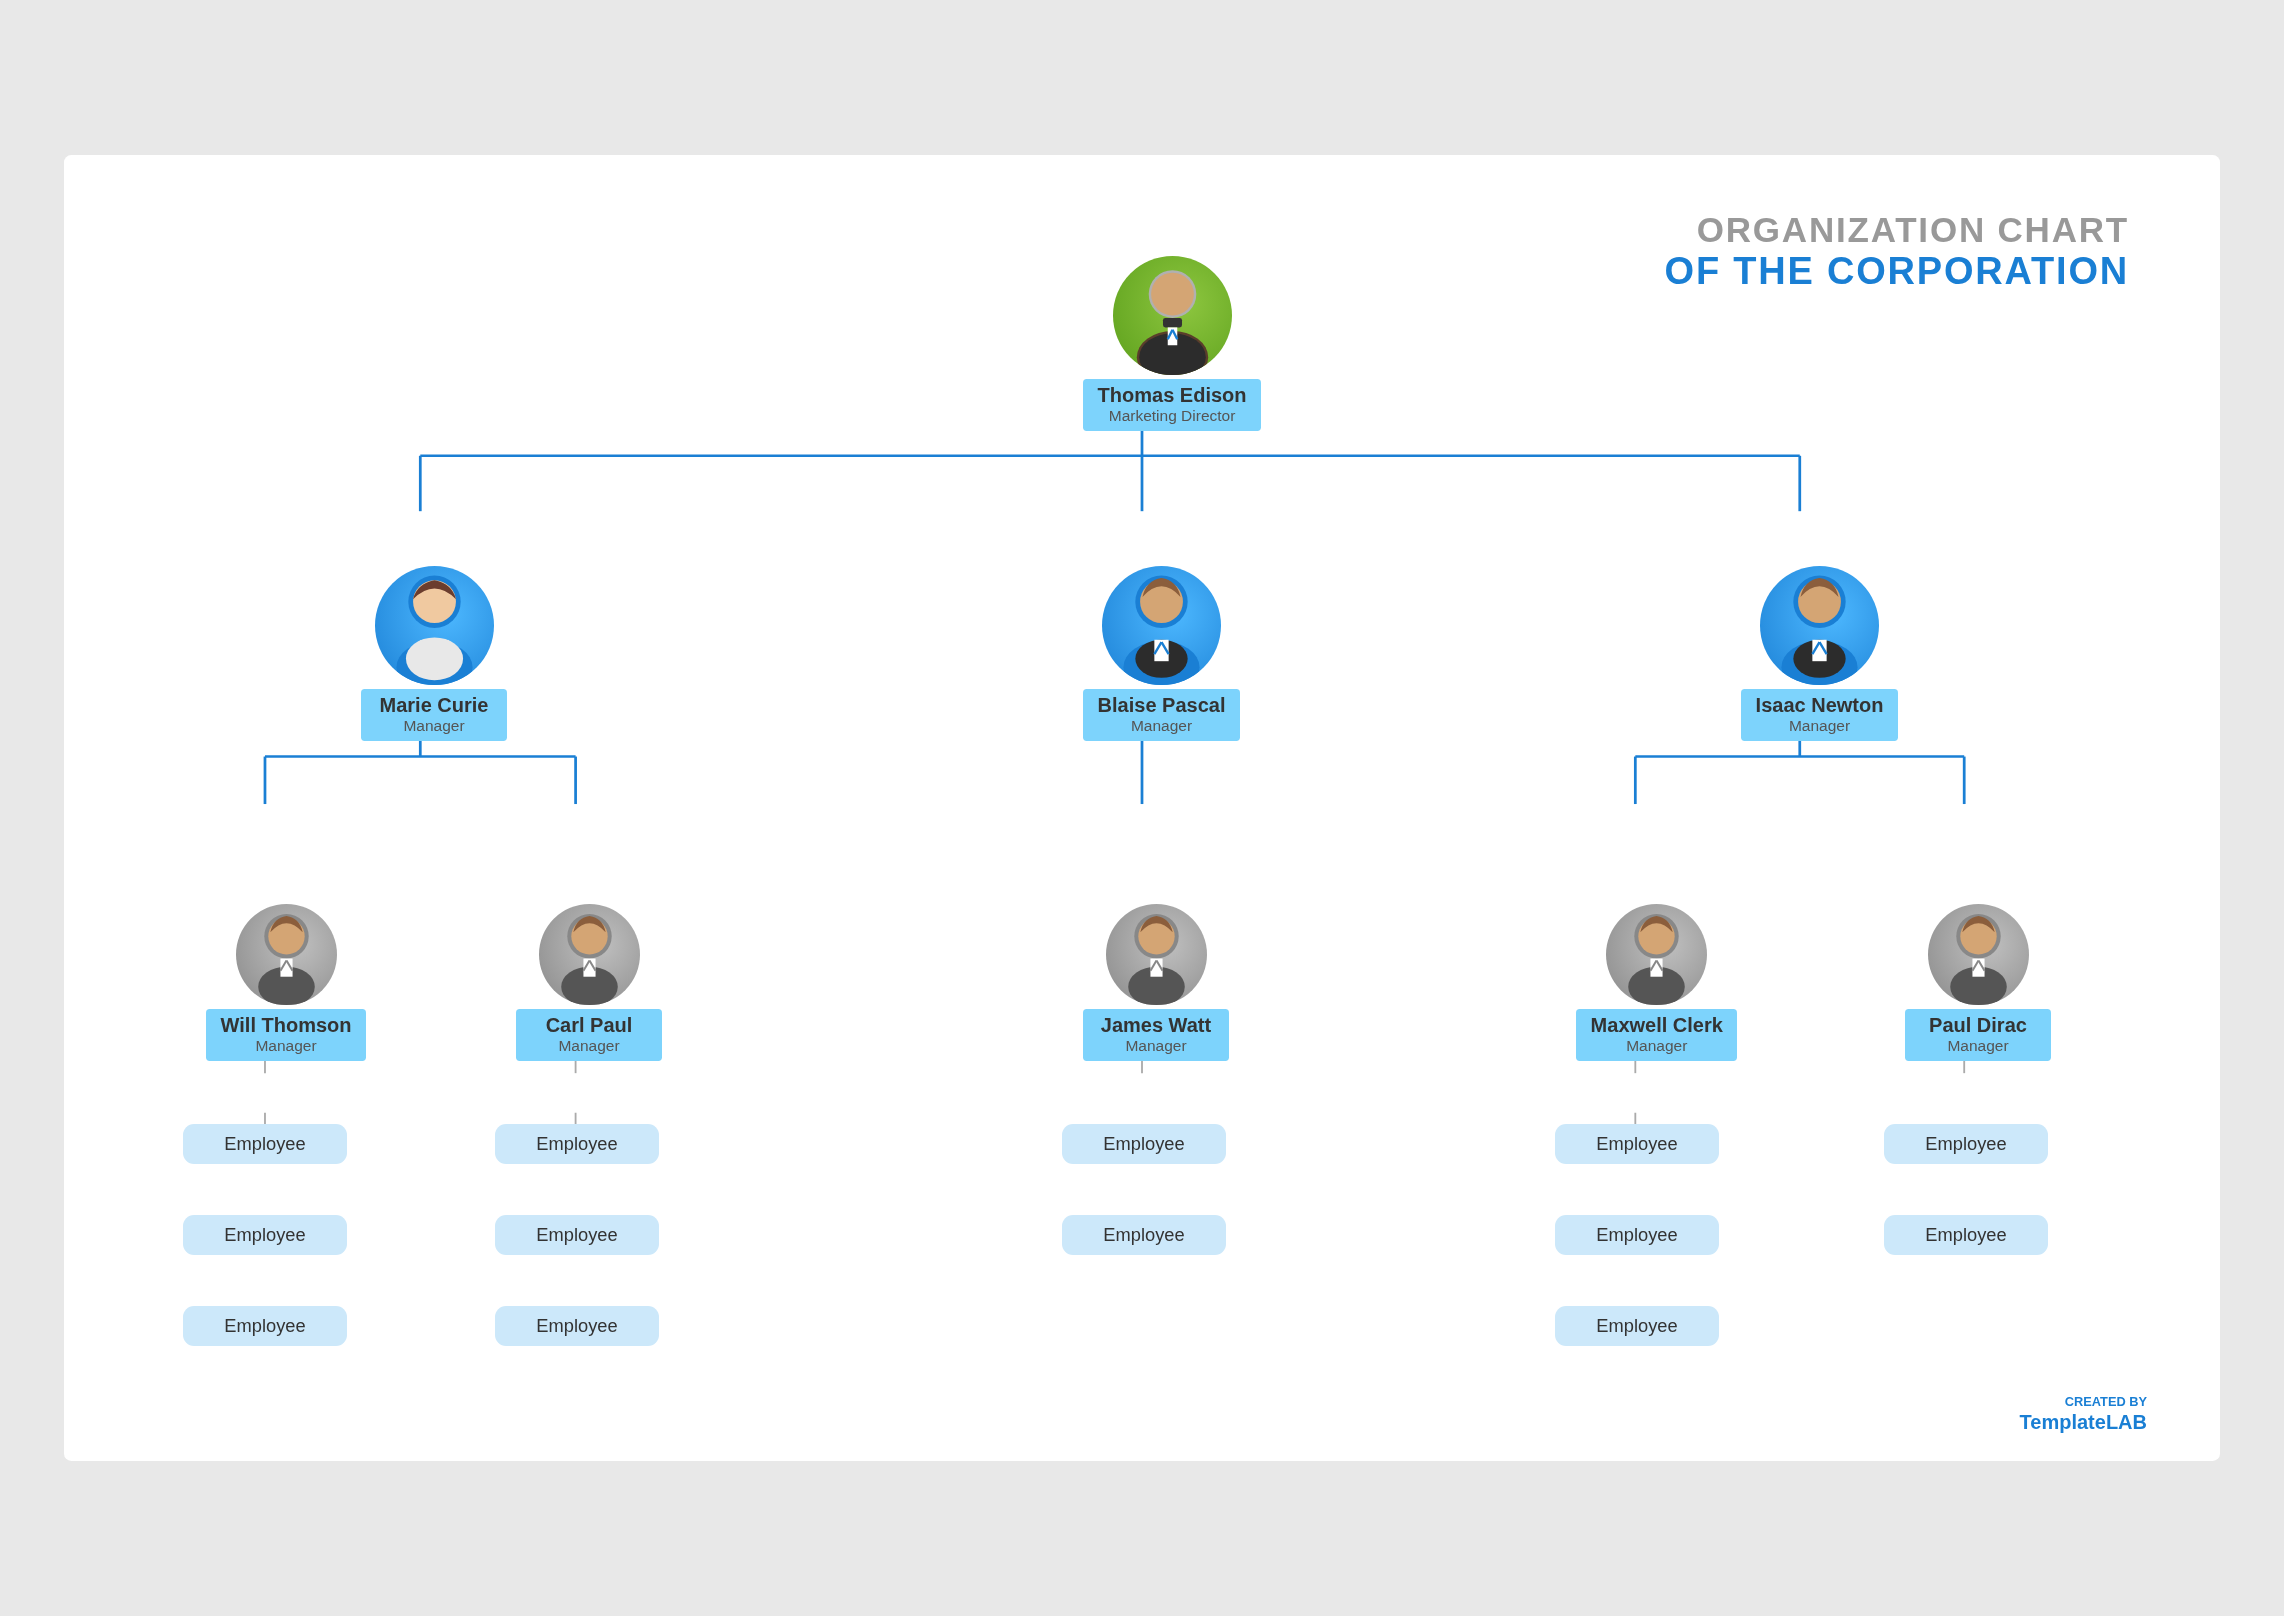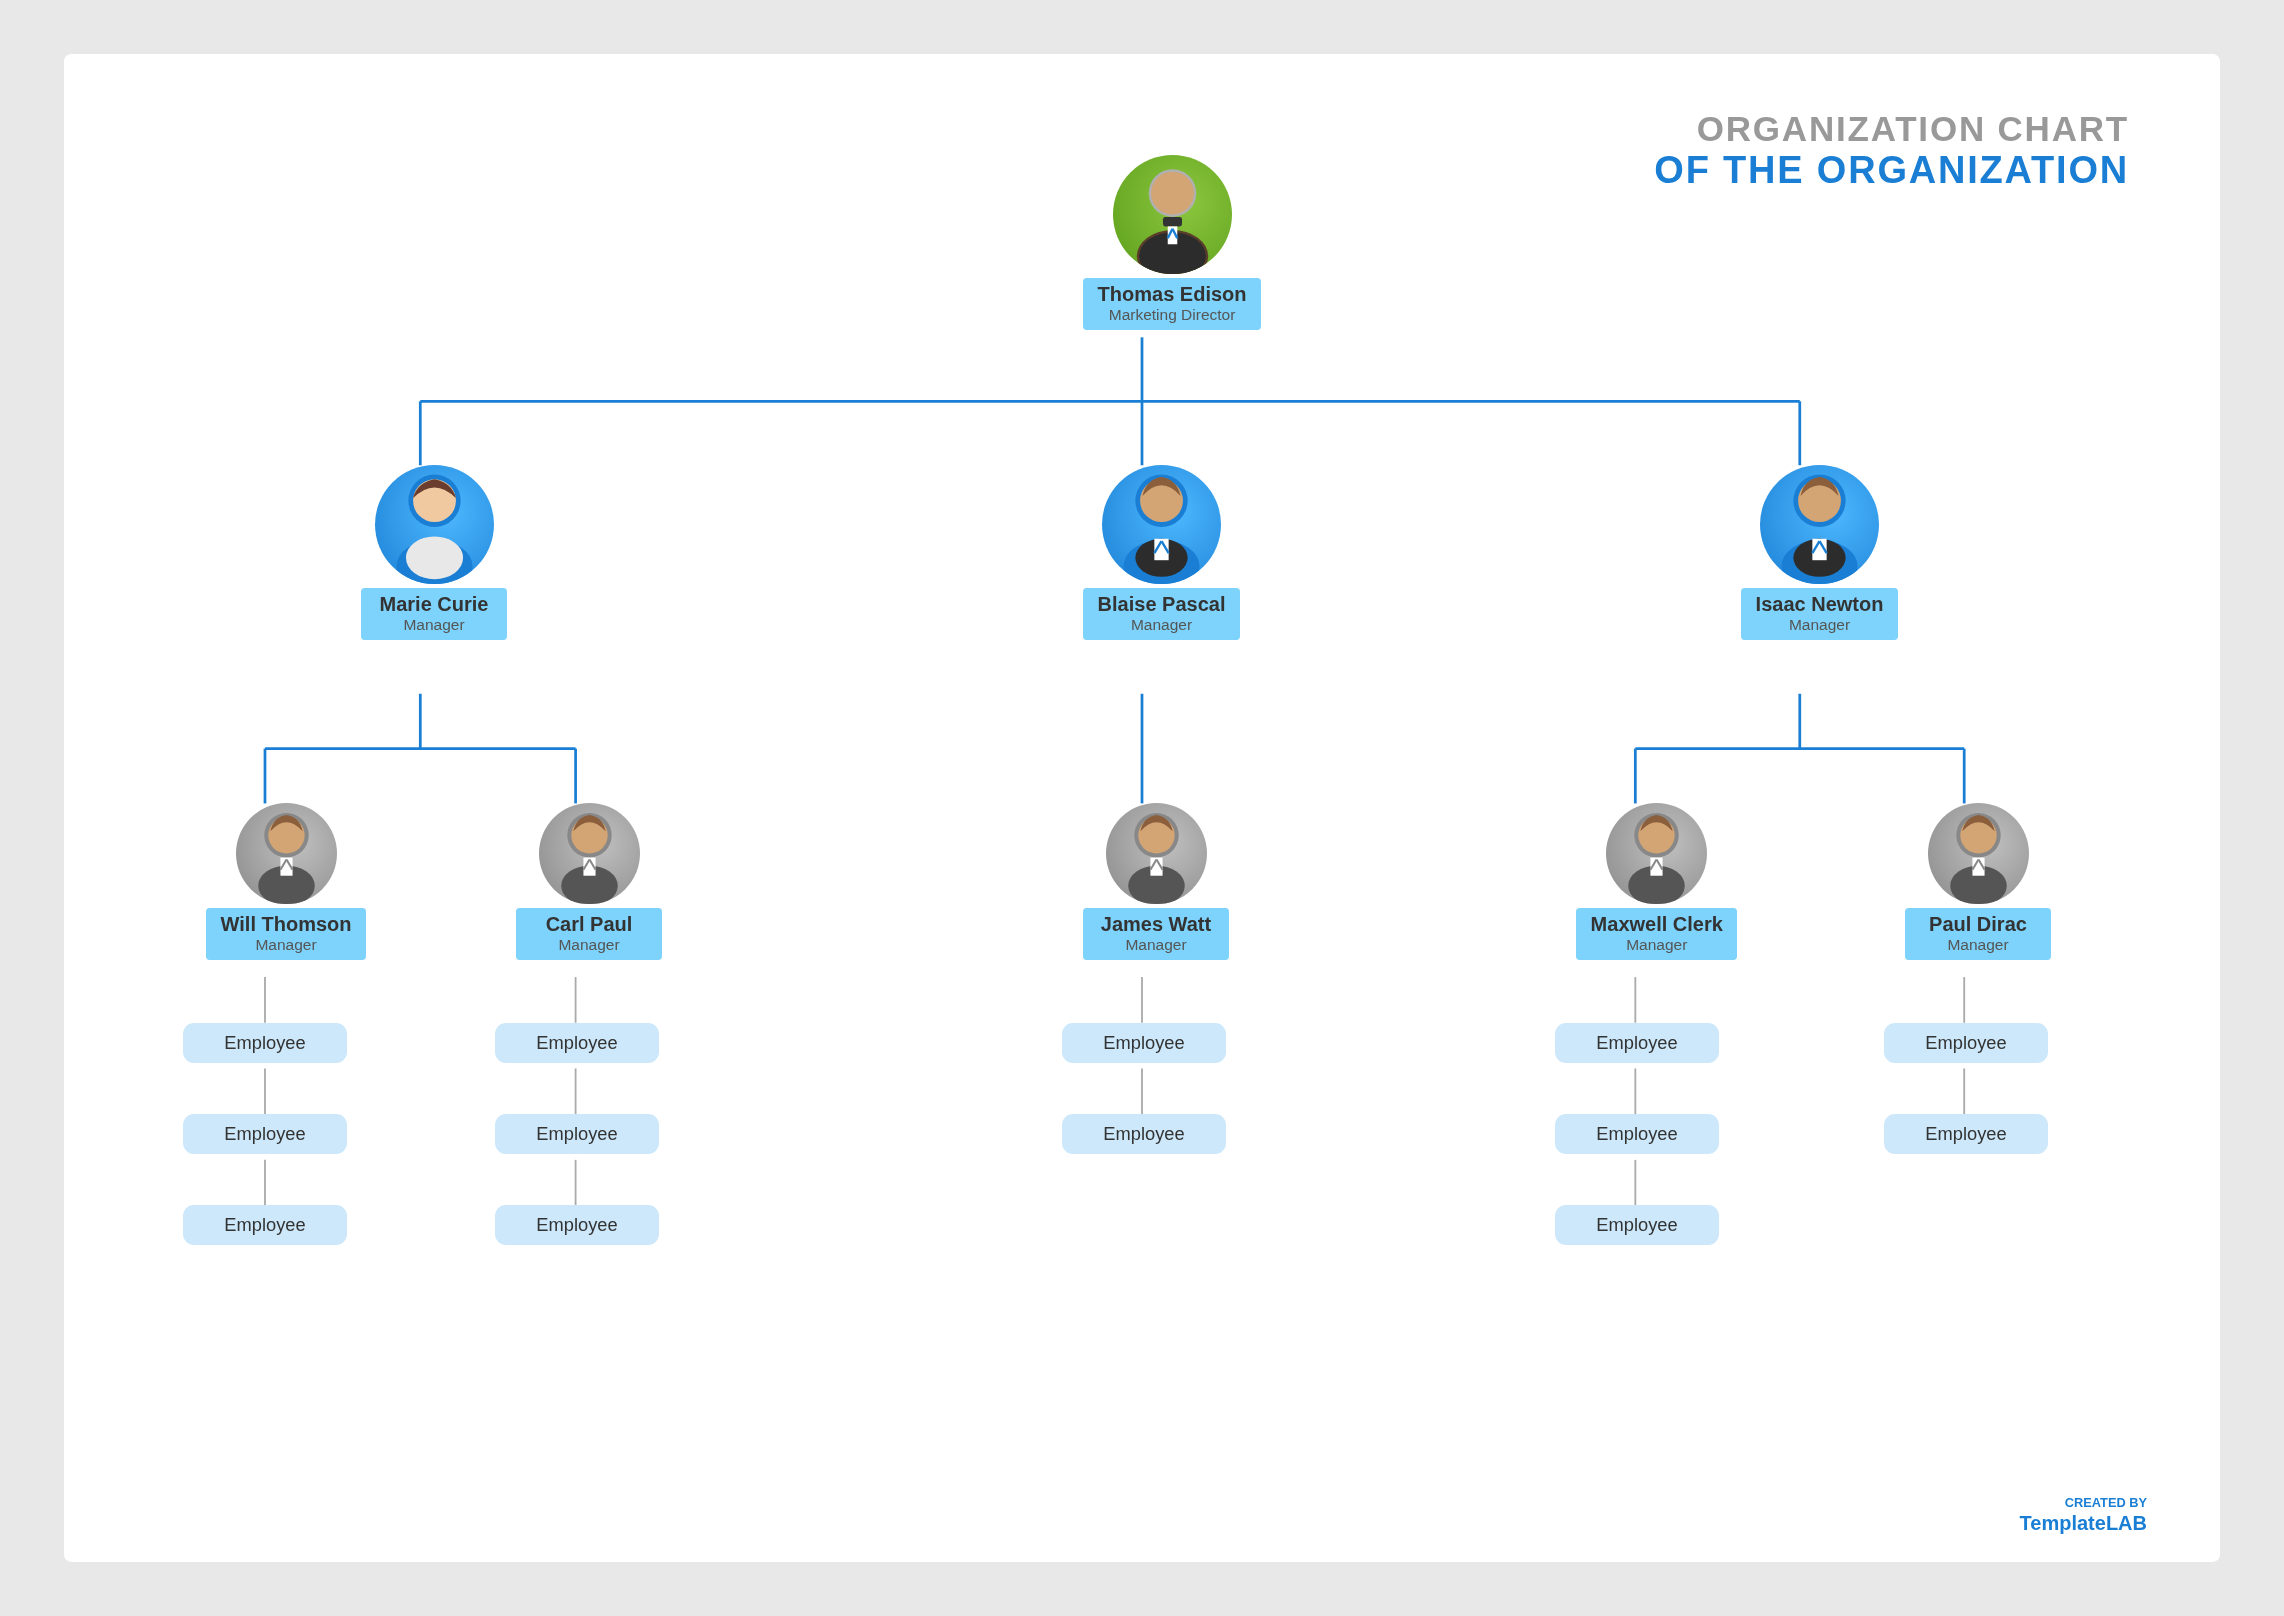--- a/index.html
+++ b/index.html
@@ -9,21 +9,21 @@
       width: 2284px;
       height: 1616px;
       overflow: hidden;
       display: flex;
       align-items: center;
       justify-content: center;
     }
     .page {
       background: #fff;
       width: 2156px;
-      height: 1508px;
+      height: 1306px;
       border-radius: 7.3px;
       position: relative;
       padding: 37px;
     }
     .title-area {
       position: absolute;
       top: 55px;
       right: 91px;
       text-align: right;
     }
@@ -130,21 +130,21 @@
       gap: 3.7px;
     }
   </style>
 </head>
 <body>
 
 <div class="page">
 
   <div class="title-area">
     <div class="title-line1">ORGANIZATION CHART</div>
-    <div class="title-line2">OF THE ORGANIZATION</div>
+    <div class="title-line2">OF THE CORPORATION</div>
   </div>
 
   <div class="templatelab">
     <span class="created-by">CREATED BY</span>
     <span>Template<span>LAB</span></span>
   </div>
 
   <svg class="lines-svg" viewBox="0 0 2360 1650" preserveAspectRatio="none">
 
     <line x1="1180" y1="310" x2="1180" y2="380" stroke="#1a7fd4" stroke-width="3"></line>

